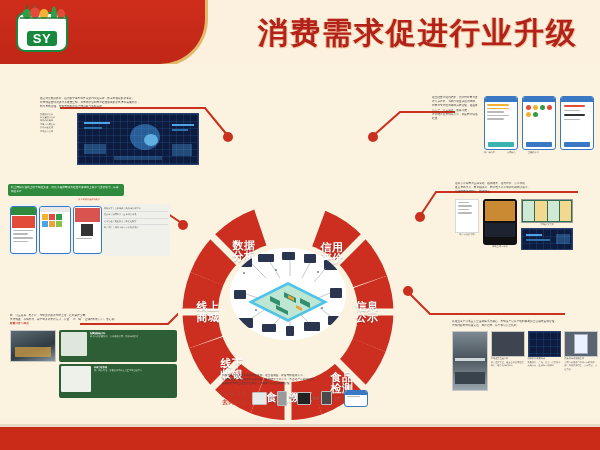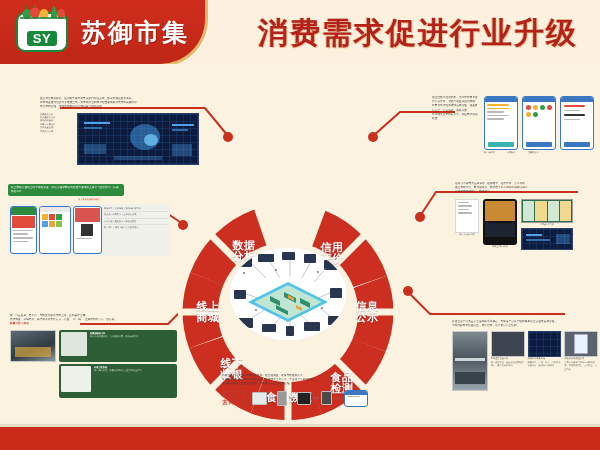--- a/index.html
+++ b/index.html
@@ -105,21 +105,20 @@
           <path d="M7 4 L7 0" stroke="#1d7a32" stroke-width="1.3"></path>
           <ellipse cx="15" cy="8" rx="5" ry="5.5" fill="#e24b3a"></ellipse>
           <path d="M15 3 L15 0.5" stroke="#2f8a3e" stroke-width="1.2"></path>
           <ellipse cx="24" cy="9" rx="4.5" ry="5" fill="#f2b233"></ellipse>
           <path d="M31 13 Q31 3 34 1 Q37 3 37 13 Z" fill="#2f9e46"></path>
           <ellipse cx="41" cy="9" rx="4" ry="5" fill="#e24b3a"></ellipse>
           <path d="M0 13 L46 13" stroke="#1d7a32" stroke-width="1.6"></path>
         </svg>
         <div class="logo-sy">SY</div>
       </div>
-      <div class="brand">苏御市集</div>
     </div>
     <div class="headline">消费需求促进行业升级</div>
   </div>
 
   <div class="canvas">
 
     <svg style="position:absolute;left:0;top:0;width:600px;height:355px;">
       <g stroke="#c9301d" stroke-width="2" fill="none">
         <path d="M60 44 H205 L228 72"></path>
         <path d="M455 48 H400 L373 72"></path>

